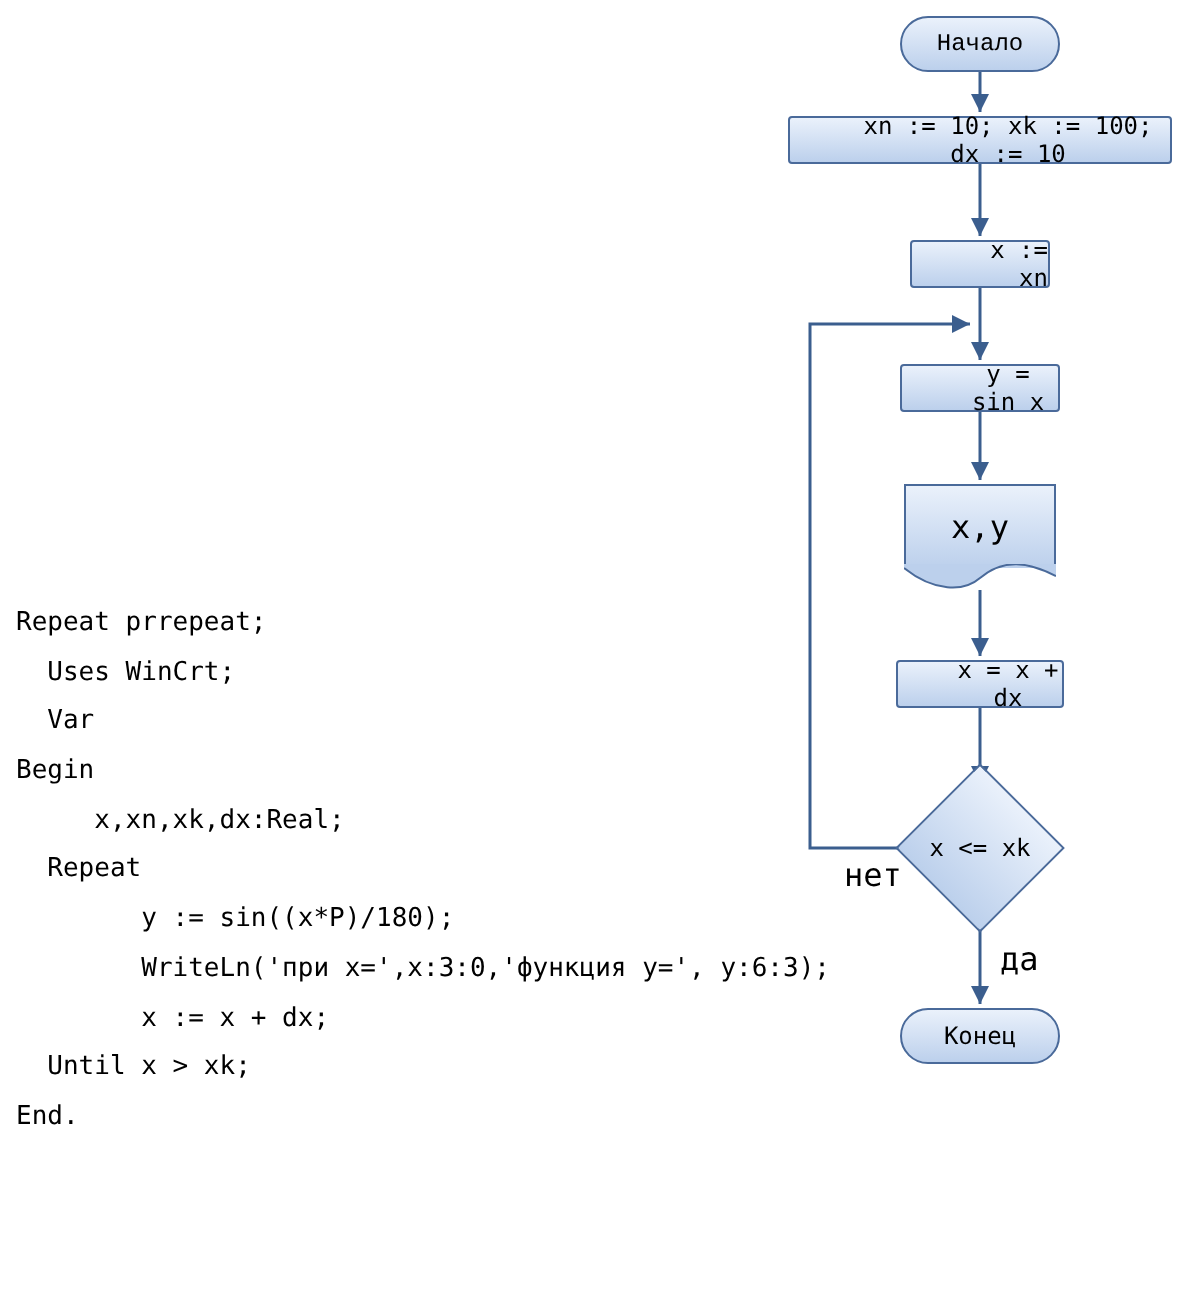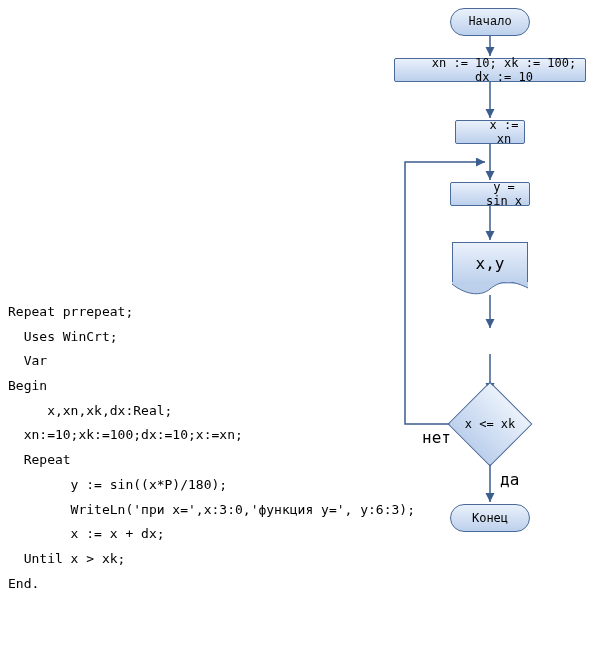--- a/index.html
+++ b/index.html
@@ -71,21 +71,20 @@
   </style>
 </head>
 <body>
 
 <div class="code-pane">
   <div class="line">Repeat prrepeat;</div>
   <div class="line">  Uses WinCrt;</div>
   <div class="line">  Var</div>
   <div class="line">Begin</div>
   <div class="line">     x,xn,xk,dx:Real;</div>
-  <div class="line">  xn:=10;xk:=100;dx:=10;x:=xn;</div>
   <div class="line">  Repeat</div>
   <div class="line">        y := sin((x*P)/180);</div>
   <div class="line">        WriteLn('при x=',x:3:0,'функция y=', y:6:3);</div>
   <div class="line">        x := x + dx;</div>
   <div class="line">  Until x &gt; xk;</div>
   <div class="line">End.</div>
 </div>
 
 <div class="flow-pane">
 
@@ -114,36 +113,39 @@
   </svg>
 
   <div class="shape terminator" style="left:70px; top:8px; width:80px; height:28px;font-family:Liberation Mono, monospace;">
     <span>Начало</span>
   </div>
 
   <div class="shape process" style="left:14px; top:58px; width:192px; height:24px;">
     <span>xn := 10; xk := 100; dx :=  10</span>
   </div>
 
-  <div class="shape process" style="left:75px; top:120px; width:70px; height:24px;">
+  <div class="shape process" style="left:75px; top:120px; width:70px; height:24px;text-align:right;">
     <span>x := xn</span>
   </div>
 
   <div class="shape process" style="left:70px; top:182px; width:80px; height:24px;">
     <span>y = sin x</span>
   </div>
 
   <div class="output-shape" style="left:72px; top:242px; width:76px; height:42px;">
     <span>x,y</span>
   </div>
   <svg style="position:absolute; left:72px; top:282px; width:76px; height:14px;">
     <path d="M0,2 C15,14 30,14 38,7 C50,-3 62,-1 76,6 L76,0 L0,0 Z" fill="#bcd0ec" stroke="none"></path>
     <path d="M0,2 C15,14 30,14 38,7 C50,-3 62,-1 76,6" fill="none" stroke="#4a6a9a" stroke-width="1"></path>
   </svg>
 
+  <div class="shape process" style="left:68px; top:330px; width:84px; height:24px;">
+    <span>x = x + dx</span>
+  </div>
 
   <div class="shape diamond" style="left:80px; top:394px;">
     <span>x &lt;= xk</span>
   </div>
 
   <div class="label" style="left:42px; top:428px;">нет</div>
   <div class="label" style="left:120px; top:470px;">да</div>
 
   <div class="shape terminator" style="left:70px; top:504px; width:80px; height:28px;">
     <span>Конец</span>

